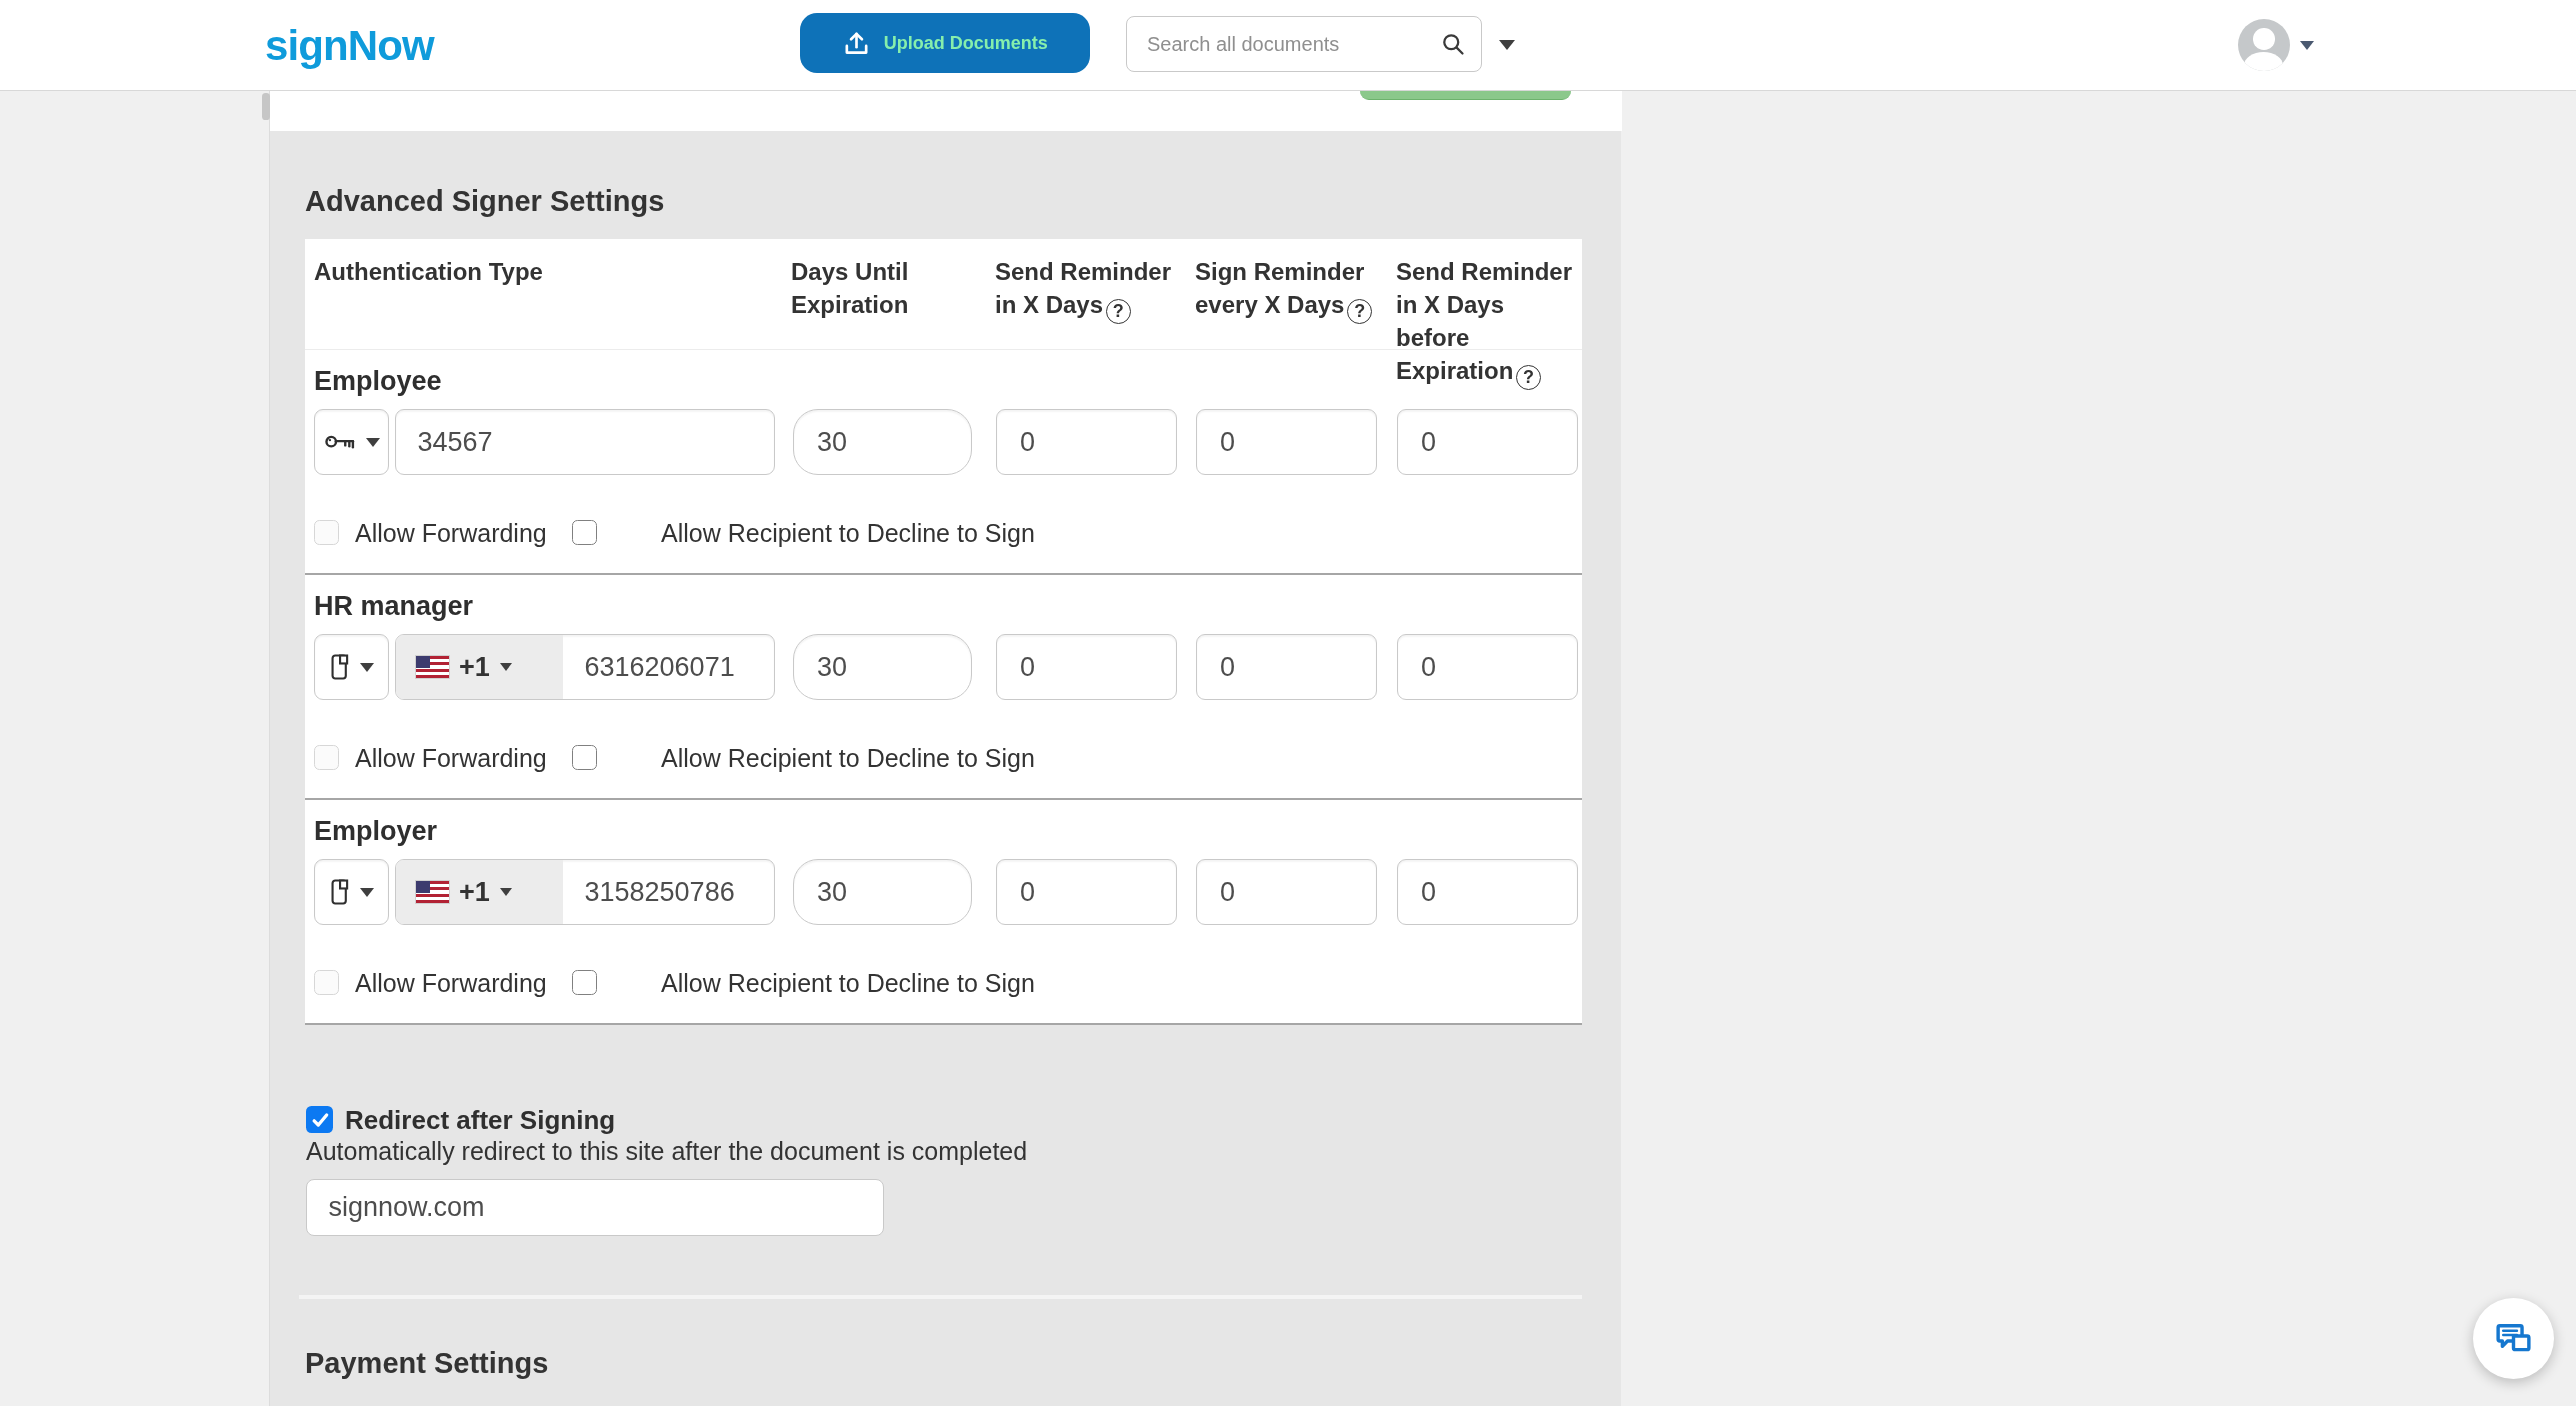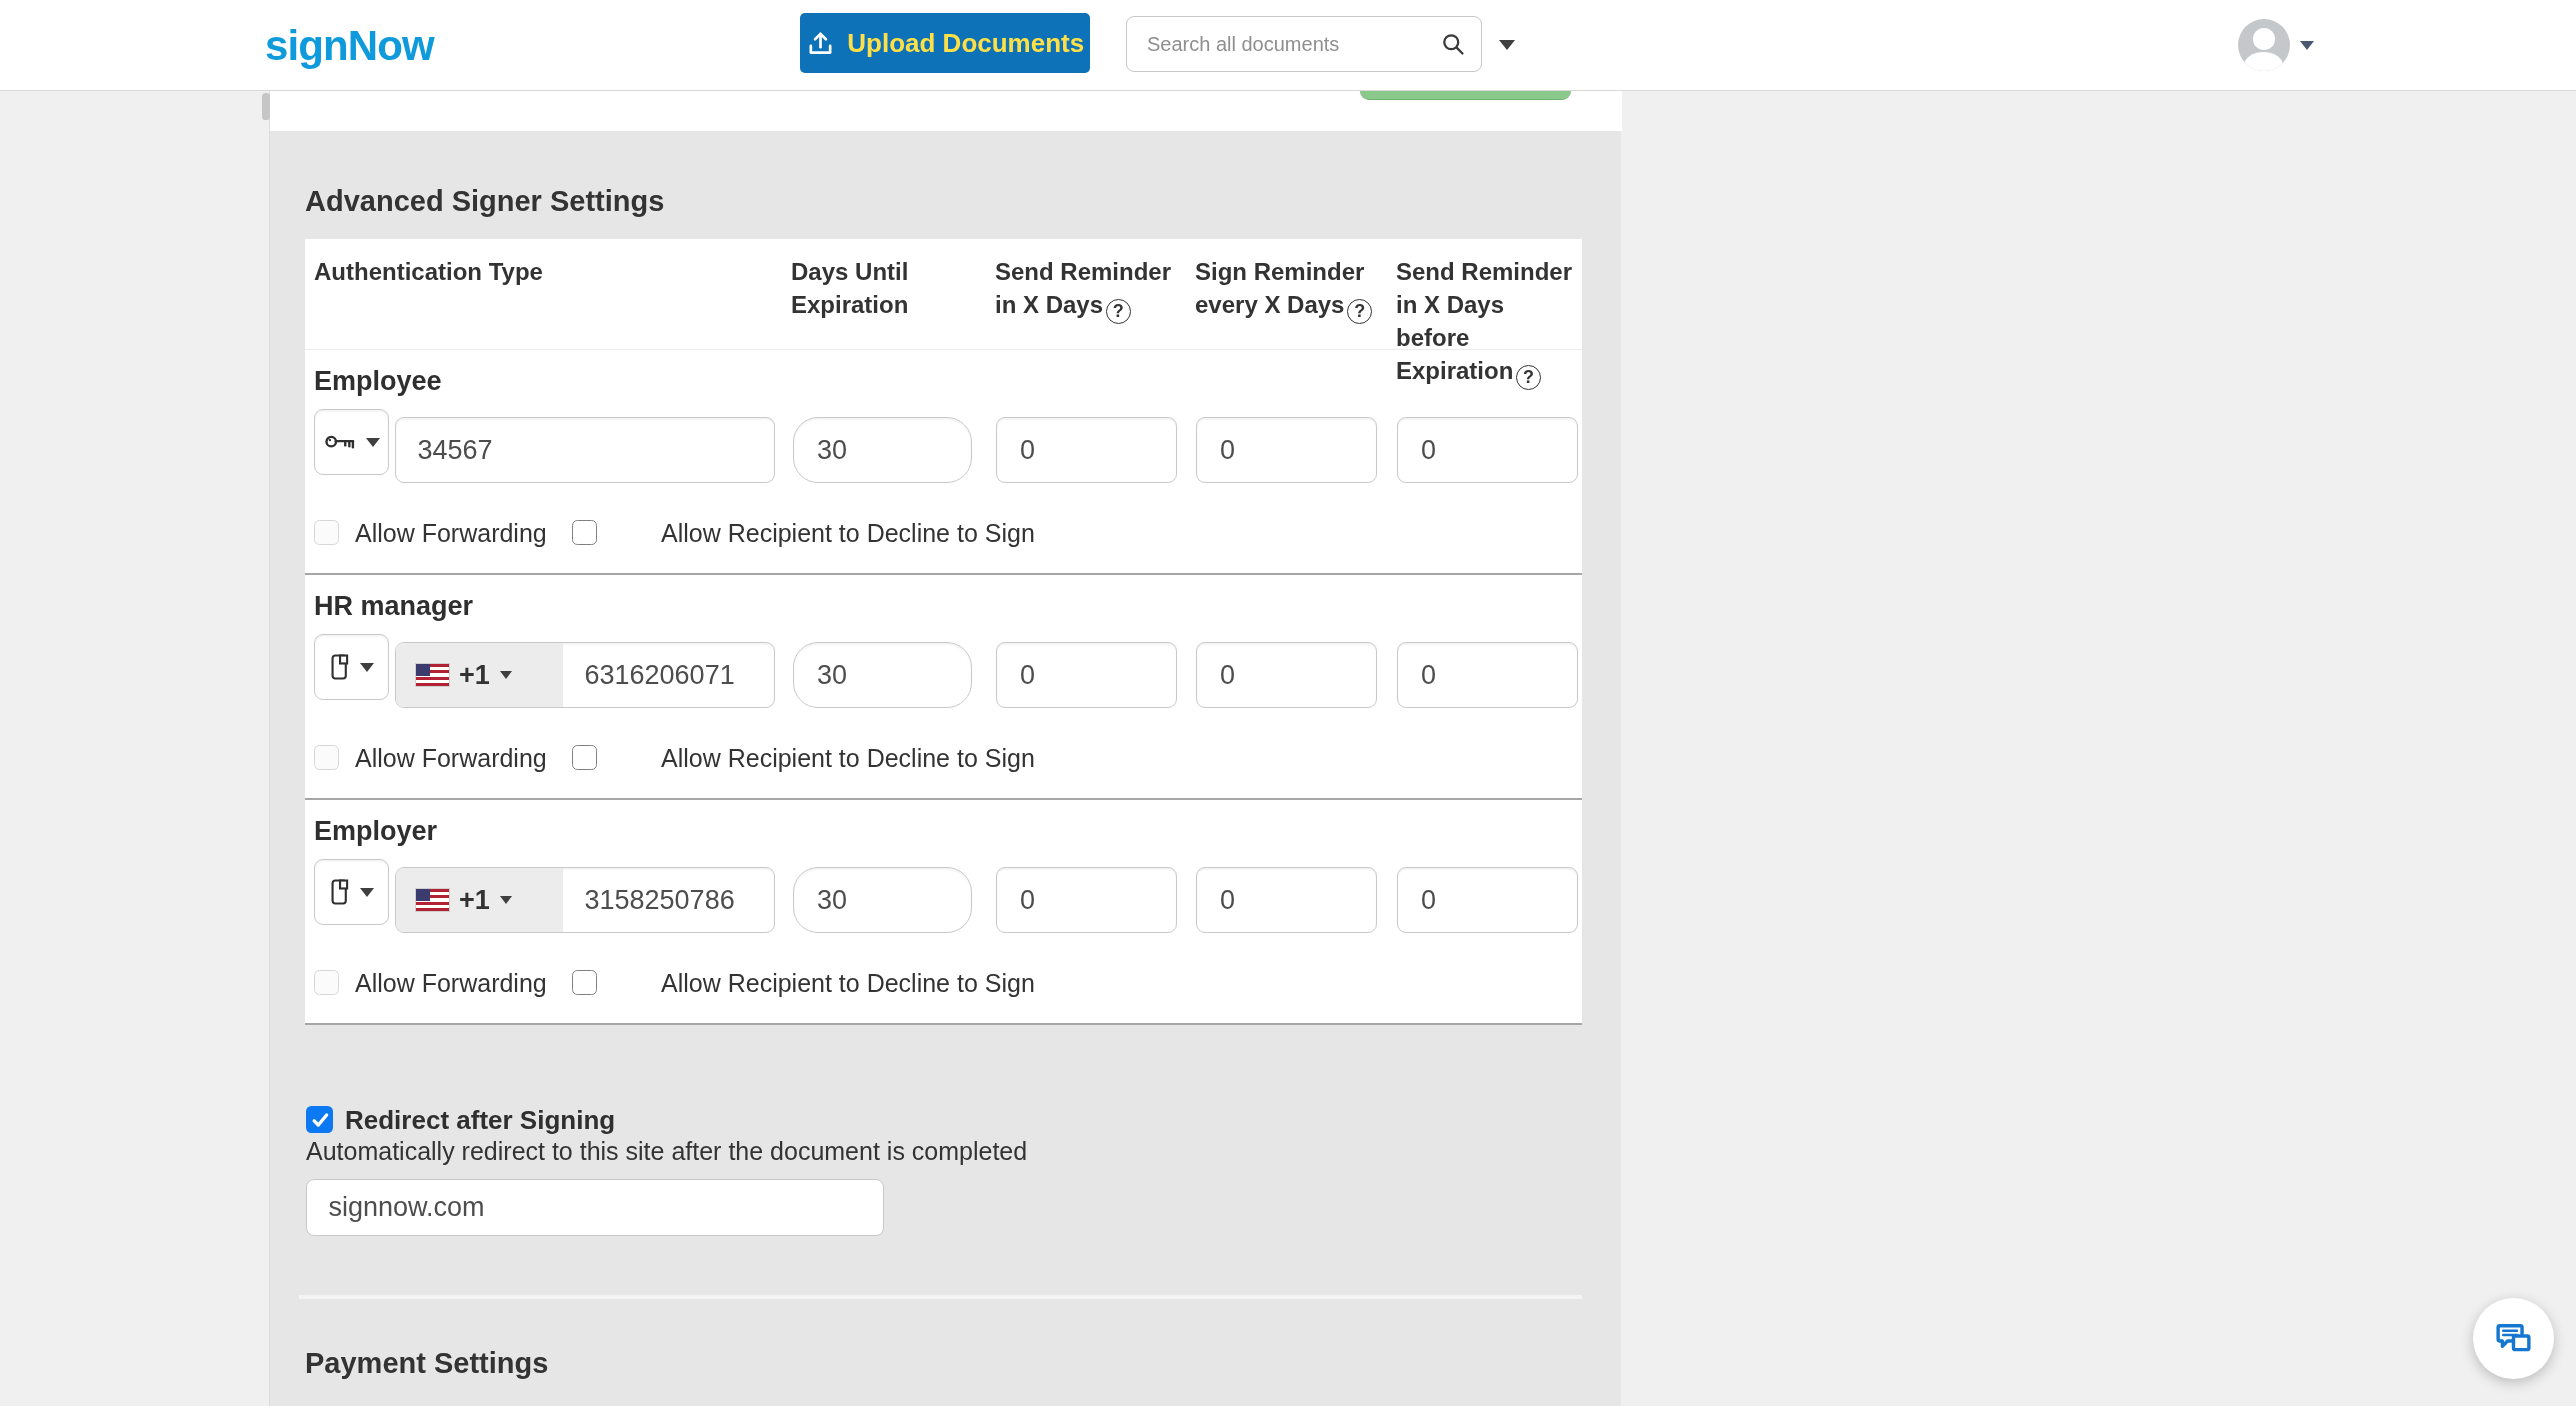--- a/index.html
+++ b/index.html
@@ -17,22 +17,22 @@
     position:absolute; left:0; top:0; width:2576px; height:91px;
     background:#ffffff; border-bottom:1.8px solid #d8d8d8;
   }
   .logo {
     position:absolute; left:265px; top:21.5px;
     font-size:42px; font-weight:700; letter-spacing:-0.9px;
     color:#0f9bdb; cursor:pointer;
   }
   .upload-btn {
     position:absolute; left:800px; top:13.4px; width:290px; height:60px;
-    background:#0e72b8; border:none; border-radius:5px;
-    color:#fde047; font-size:26px; font-weight:700;
+    background:#0e72b8; border:none; border-radius:17px;
+    color:#86efac; font-size:18px; font-weight:700;
     font-family:"Liberation Sans", sans-serif;
     display:flex; align-items:center; justify-content:center; gap:12.5px;
     cursor:pointer;
   }
   .search-box {
     position:absolute; left:1126px; top:16px; width:356px; height:56px;
     background:#fff; border:1.8px solid #c9c9c9; border-radius:8px;
     display:flex; align-items:center;
   }
   .search-box input {
@@ -113,21 +113,20 @@
     display:flex; align-items:center; justify-content:center; gap:8px;
     cursor:pointer;
     box-shadow:inset 0 1.8px 1.8px rgba(0,0,0,0.05);
   }
   .auth-dd .caret { border-left-width:7.2px; border-right-width:7.2px; border-top-width:9px; }
 
   .tbox {
     position:absolute; top:59px; height:66px;
     background:#fff; border:1.8px solid #c9c9c9; border-radius:9px;
     box-shadow:inset 0 1.8px 1.8px rgba(0,0,0,0.05);
-    margin-top:8px;
   }
   .tbox input {
     width:100%; height:100%; border:none; outline:none; background:transparent;
     font-size:27px; color:#4d4d4d; padding-left:21.5px;
     font-family:"Liberation Sans", sans-serif;
   }
   .auth-text { left:90px; width:380px; }
   .col-days  { left:488px;  width:179px;border-radius:25px; }
   .col-r1    { left:691px;  width:181px; }
   .col-r2    { left:891px;  width:181px; }

